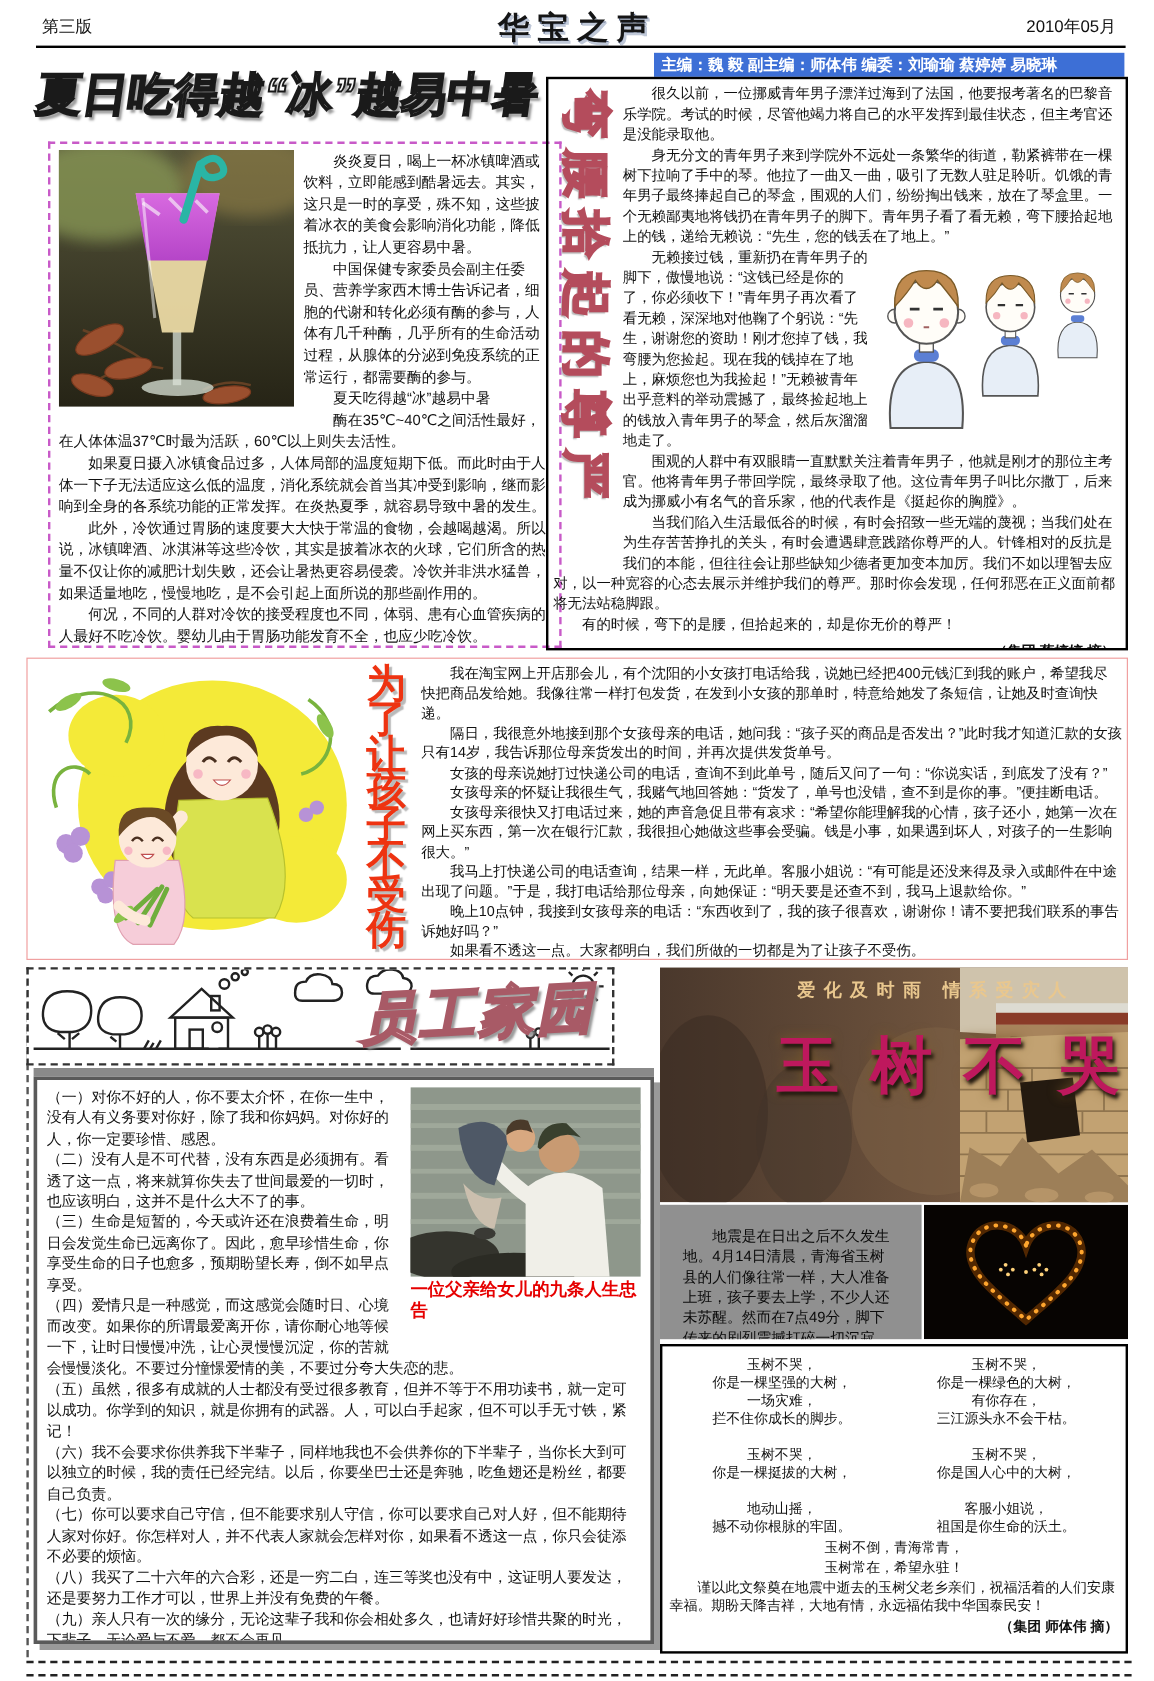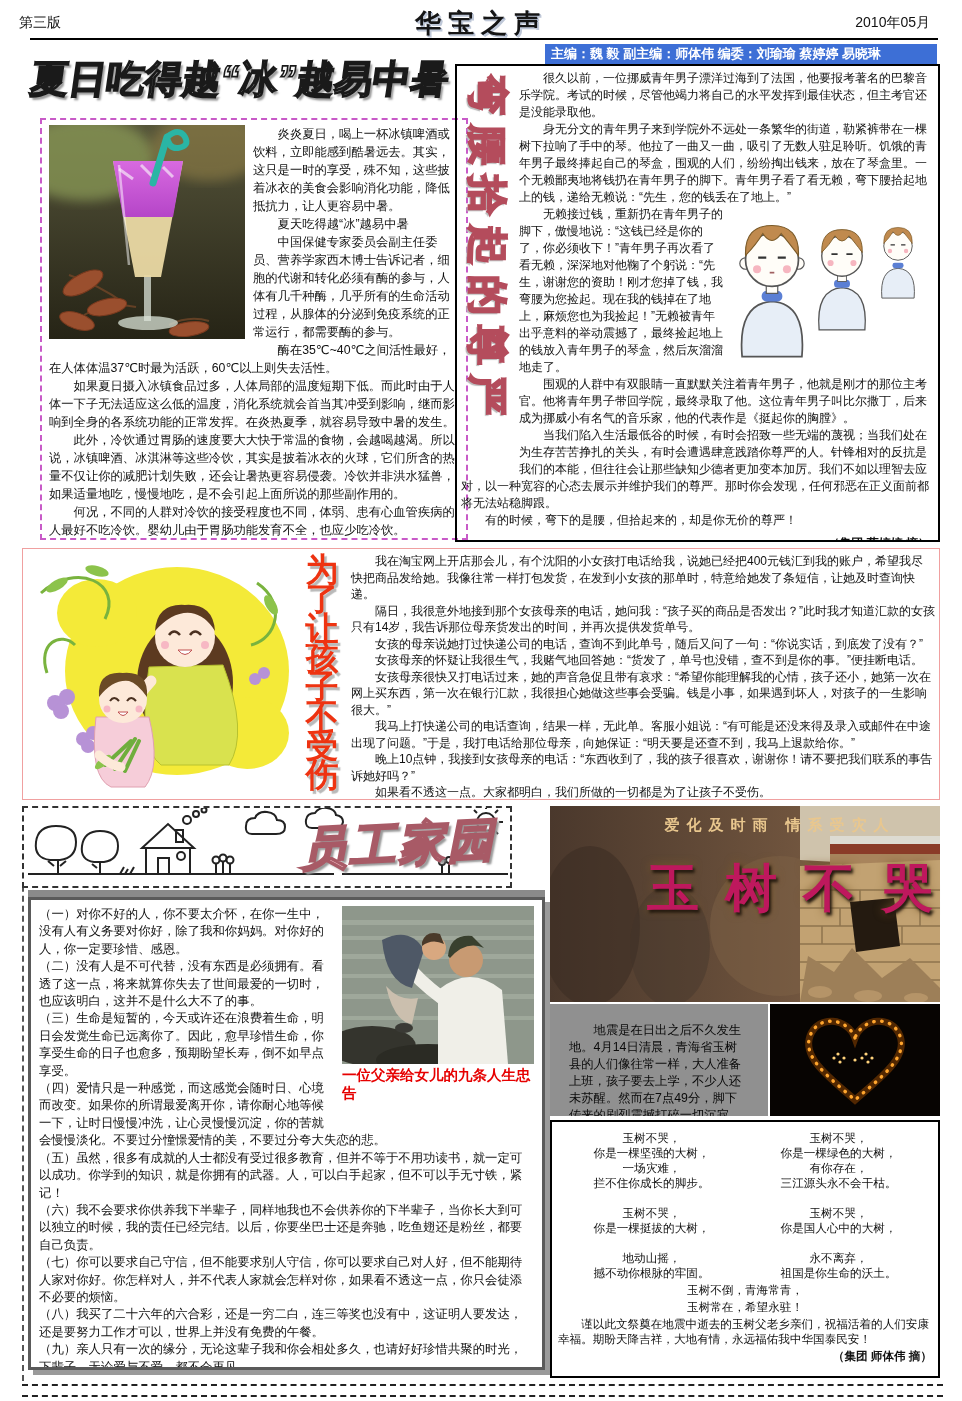--- a/index.html
+++ b/index.html
@@ -1,19 +1,19 @@
 <!DOCTYPE html>
 <html><head>
 <meta charset="utf-8">
 <style>
   html,body{margin:0;padding:0;background:#e8e8e8;}
   .page{position:relative;width:962px;height:1401px;background:#fff;margin:0 auto;
         font-family:"Liberation Sans","DejaVu Sans",sans-serif;color:#111;overflow:hidden;}
   
-  .edition{position:absolute;left:19px;top:14px;font-size:14px;}
+  .edition{position:absolute;left:35px;top:14px;font-size:14px;}
   .masthead{position:absolute;left:0;right:0;top:6px;text-align:center;font-size:26px;font-weight:900;
             letter-spacing:7px;color:#151515;text-shadow:2px 2px 0 #bfc8d8, 1px 1px 0 #5a6a8a;}
   .pagedate{position:absolute;right:32px;top:14px;font-size:14px;}
   .header-rule{position:absolute;left:30px;right:24px;top:38px;border-top:2px solid #000;}
   .editor-bar{position:absolute;left:545px;top:44px;width:392px;height:20px;background:#3d6fd6;
               color:#fff;font-size:13px;font-weight:bold;line-height:20px;padding-left:6px;box-sizing:border-box;white-space:nowrap;overflow:hidden;}
   
   .a1-title{position:absolute;left:30px;top:54px;width:424px;height:62px;font-size:38px;font-weight:900;
             transform:skewX(-8deg);color:#fafafa;-webkit-text-stroke:1.6px #1a1a1a;
             text-shadow:3px 3px 2px #9a9a9a;white-space:nowrap;}
@@ -124,22 +124,22 @@
         <rect x="95" y="150" width="7" height="46" fill="#dbe3d8" opacity="0.75"></rect>
         <path d="M64,36 L134,36 L112,152 L86,152 Z" fill="#ead9a4" opacity="0.95"></path>
         <path d="M64,36 L134,36 L124,92 L74,92 Z" fill="url(#pur)"></path>
         <path d="M70,44 l14,10 m8,-14 l12,12 m10,-10 l10,10" stroke="#f2d8f4" stroke-width="3" opacity="0.8"></path>
         <path d="M70,40 L80,140" stroke="#ffffff" stroke-width="2.5" opacity="0.5"></path>
         <path d="M118,12 L104,58" stroke="#2ab5a5" stroke-width="7" stroke-linecap="round"></path>
         <path d="M118,12 q12,-10 18,0 q5,9 -7,11 q-9,1 -11,-11" fill="none" stroke="#2ab5a5" stroke-width="6"></path>
       </svg>
     </div>
     <p>炎炎夏日，喝上一杯冰镇啤酒或饮料，立即能感到酷暑远去。其实，这只是一时的享受，殊不知，这些披着冰衣的美食会影响消化功能，降低抵抗力，让人更容易中暑。</p>
+    <p>中国保健专家委员会副主任委员、营养学家西木博士告诉记者，细胞的代谢和转化必须有酶的参与，人体有几千种酶，几乎所有的生命活动过程，从腺体的分泌到免疫系统的正常运行，都需要酶的参与。</p>
     <p>夏天吃得越“冰”越易中暑</p>
-    <p>中国保健专家委员会副主任委员、营养学家西木博士告诉记者，细胞的代谢和转化必须有酶的参与，人体有几千种酶，几乎所有的生命活动过程，从腺体的分泌到免疫系统的正常运行，都需要酶的参与。</p>
     <p>酶在35℃~40℃之间活性最好，在人体体温37℃时最为活跃，60℃以上则失去活性。</p>
     <p>如果夏日摄入冰镇食品过多，人体局部的温度短期下低。而此时由于人体一下子无法适应这么低的温度，消化系统就会首当其冲受到影响，继而影响到全身的各系统功能的正常发挥。在炎热夏季，就容易导致中暑的发生。</p>
     <p>此外，冷饮通过胃肠的速度要大大快于常温的食物，会越喝越渴。所以说，冰镇啤酒、冰淇淋等这些冷饮，其实是披着冰衣的火球，它们所含的热量不仅让你的减肥计划失败，还会让暑热更容易侵袭。冷饮并非洪水猛兽，如果适量地吃，慢慢地吃，是不会引起上面所说的那些副作用的。</p>
     <p>何况，不同的人群对冷饮的接受程度也不同，体弱、患有心血管疾病的人最好不吃冷饮。婴幼儿由于胃肠功能发育不全，也应少吃冷饮。</p>
 
   </div>
 
   <div class="a2-box">
     <div class="vtitle-pink">
         <span>弯</span>
@@ -420,21 +420,21 @@
       </div>
       <div class="poem-col">
         <div class="poem-line">玉树不哭，</div>
         <div class="poem-line">你是一棵绿色的大树，</div>
         <div class="poem-line">有你存在，</div>
         <div class="poem-line">三江源头永不会干枯。</div>
         <div class="poem-line"></div>
         <div class="poem-line">玉树不哭，</div>
         <div class="poem-line">你是国人心中的大树，</div>
         <div class="poem-line"></div>
-        <div class="poem-line">永不离弃，</div>
+        <div class="poem-line">客服小姐说，</div>
         <div class="poem-line">祖国是你生命的沃土。</div>
       </div>
     </div>
     <div class="poem-center">玉树不倒，青海常青，</div>
     <div class="poem-center">玉树常在，希望永驻！</div>
     <p class="poem-closing">谨以此文祭奠在地震中逝去的玉树父老乡亲们，祝福活着的人们安康幸福。期盼天降吉祥，大地有情，永远福佑我中华国泰民安！</p>
     <div class="poem-byline">（集团 师体伟 摘）</div>
   </div>
 
   <div class="bottom-band"></div>

